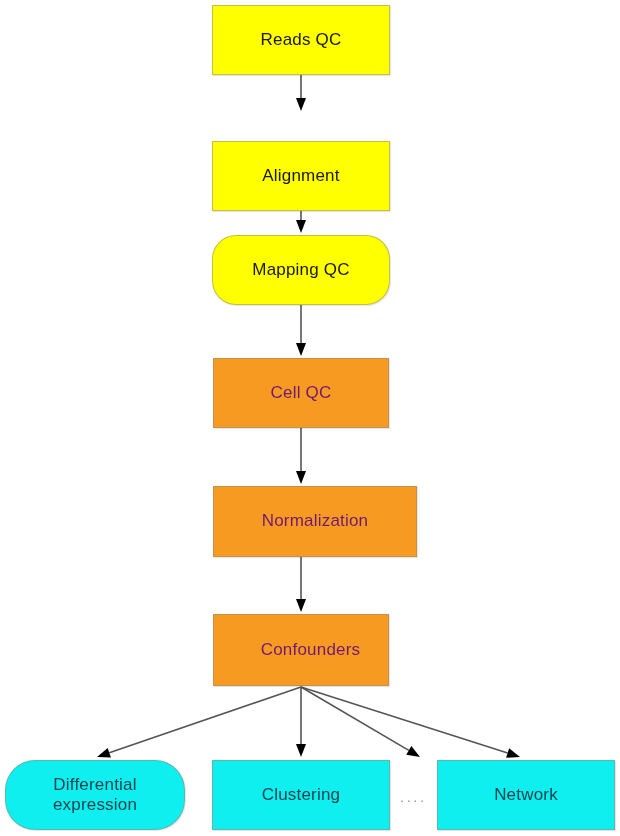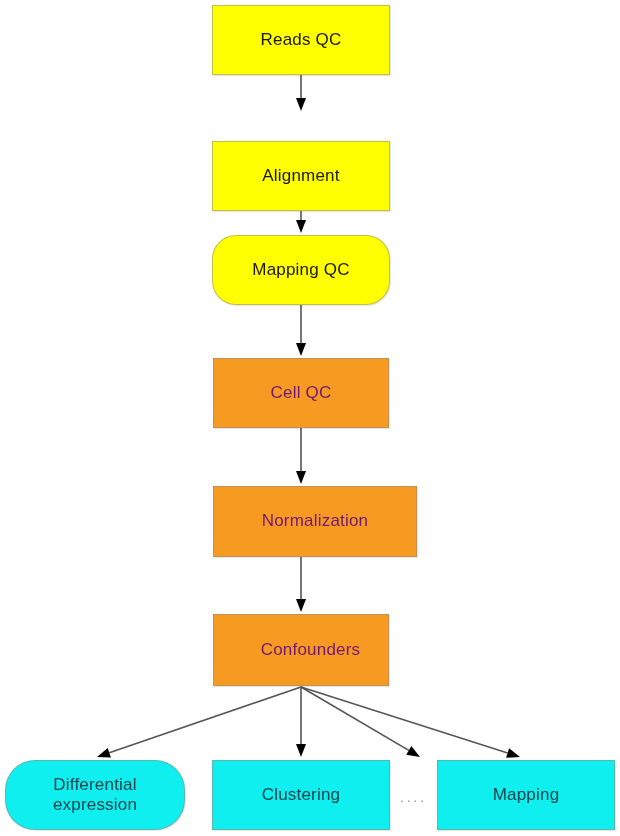--- a/index.html
+++ b/index.html
@@ -128,19 +128,19 @@
         <span class="node-label">Confounders</span>
       </div>
       <div class="node node-cyan" style="left: 5px; top: 760px; width: 180px; height: 70px; border-radius: 30px;">
         <span class="node-label">Differential
 expression</span>
       </div>
       <div class="node node-cyan" style="left: 212px; top: 760px; width: 178px; height: 70px;">
         <span class="node-label">Clustering</span>
       </div>
       <div class="node node-cyan" style="left: 437px; top: 760px; width: 178px; height: 70px;">
-        <span class="node-label">Mapping</span>
+        <span class="node-label">Network</span>
       </div>
     </div>
 
   <div class="ellipsis" style="left: 400px; top: 789px;">....</div>
 
 </div>
 
 </body></html>

